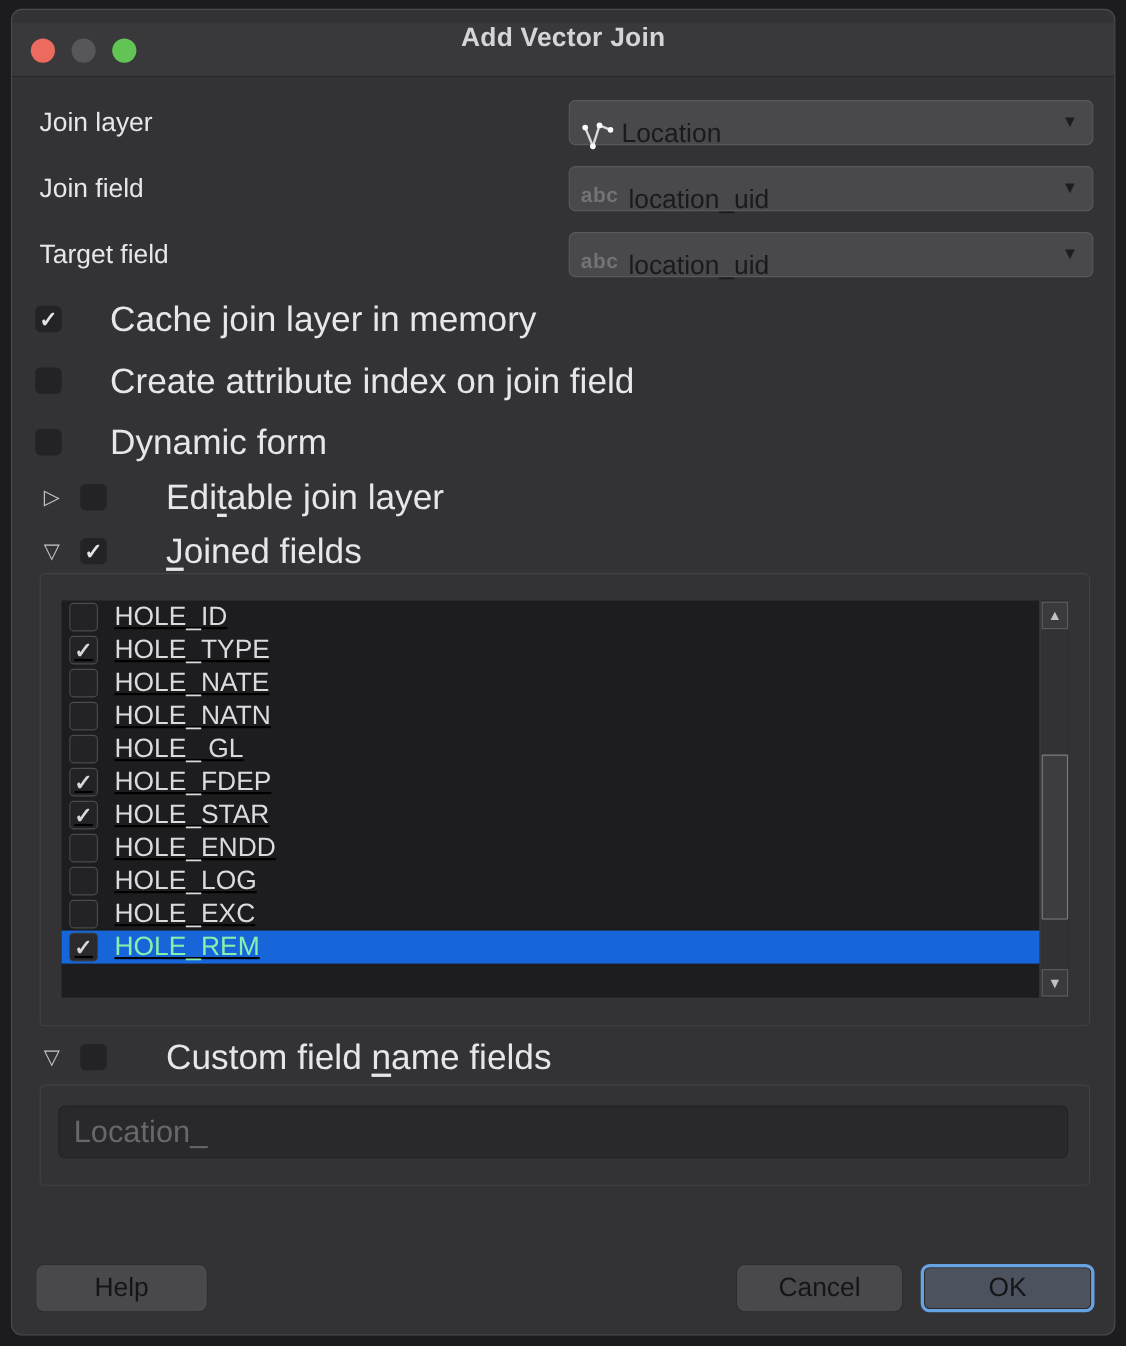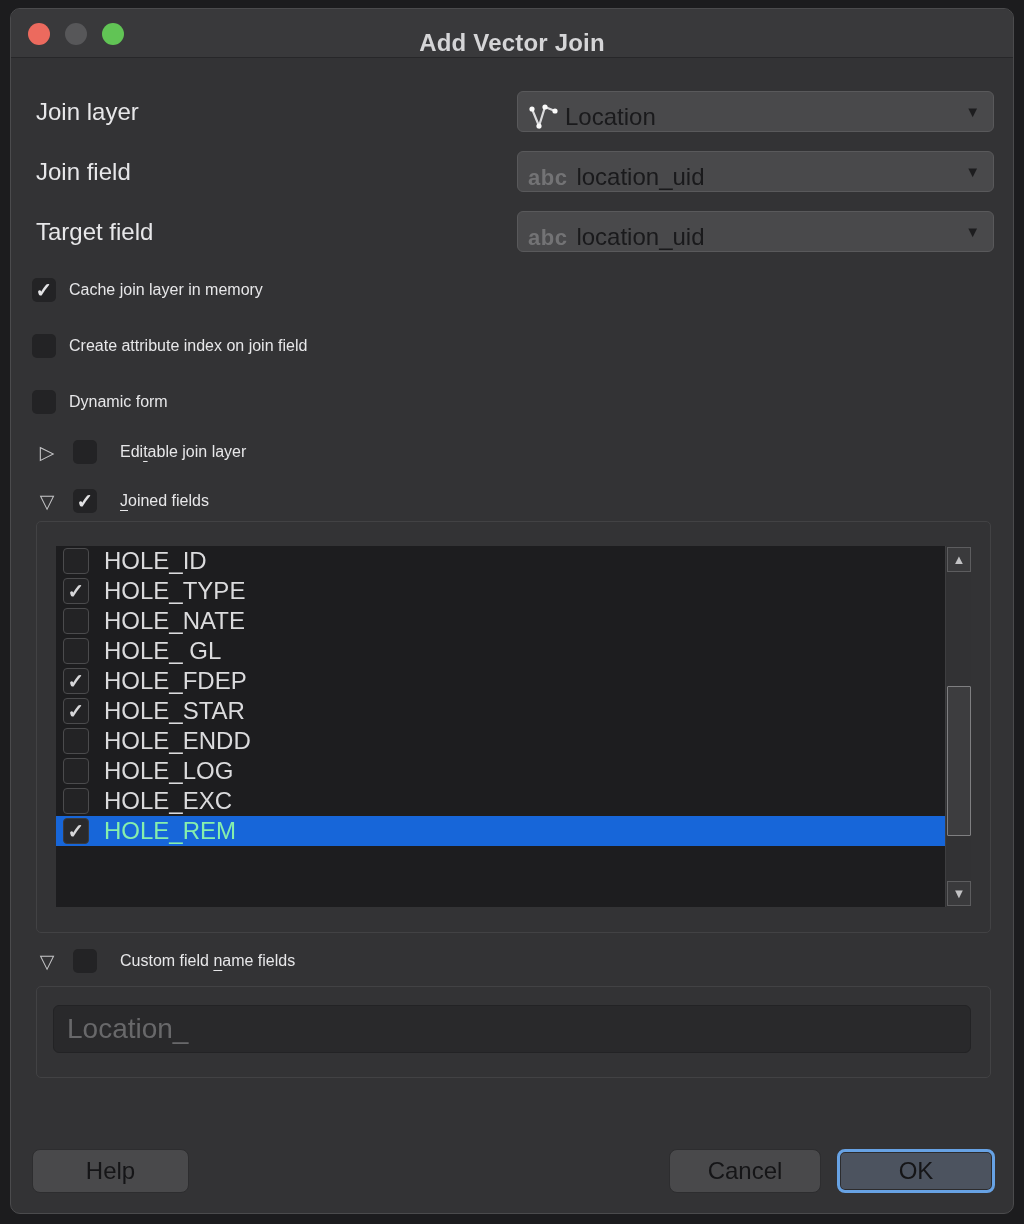--- a/index.html
+++ b/index.html
@@ -11,87 +11,87 @@
     overflow:hidden;
   }
   .dialog {
     position:absolute; left:10px; top:8px; width:1004px; height:1206px;
     background:#333335;
     border:1px solid #4b4b4d;
     border-radius:10px;
     overflow:hidden;
   }
   .titlebar {
-    position:absolute; left:0; top:0; right:0; height:49px;
+    position:absolute; left:0; top:12px; right:0; height:49px;
     background:#39393b;
     border-bottom:1px solid #272729;
-    display:flex; align-items:flex-end; justify-content:center;
+    display:flex; align-items:flex-start; justify-content:center;
   }
   .title { font-size:24px; font-weight:bold; color:#d5d5d7; letter-spacing:.2px; }
   .lights { position:absolute; left:17px; top:14px; display:flex; gap:15px; }
   .light { width:22px; height:22px; border-radius:50%; }
   .light.close { background:#ec6a5e; }
   .light.min   { background:#575759; }
   .light.zoom  { background:#61c455; }
 
   .field-label {
     position:absolute; left:25px; height:41px; line-height:41px;
     font-size:24px; color:#e7e7e9;
   }
   .combo {
     position:absolute; left:506px; width:477px; height:41px;
     background:#49494b;
     border:1px solid #59595b;
     border-radius:6px;
-    display:flex; align-items:flex-end;
-    padding:2px 44px 0 10px;
+    display:flex; align-items:flex-start;
+    padding:16px 44px 0 10px;
     cursor:default;
   }
   .combo-value { font-size:24px; color:#1a1a1c; white-space:nowrap; }
   .combo-arrow {
     position:absolute; right:13px; top:50%; transform:translateY(-54%);
     font-size:15px; color:#1d1d1f;
   }
   .badge-abc {
-    font-size:22px; font-weight:bold; color:#737375;
+    font-size:19px; font-weight:bold; color:#737375;
     margin-right:9px; letter-spacing:.5px;
   }
   .vicon { margin-right:7px; flex:0 0 auto; }
 
   .opt-row, .tree-row {
     position:absolute; display:flex; align-items:center; height:28px;
   }
   .opt-row { left:21px; gap:13px; }
   .tree-row { left:26px; }
   .cb {
     width:24px; height:24px; flex:0 0 auto;
     background:#232325; border-radius:5px;
     display:flex; align-items:center; justify-content:center;
     color:#e3e3e5; font-size:20px; font-weight:bold;
   }
   .tri {
     width:20px; margin-right:16px; text-align:center;
     font-size:19px; color:#c5c5c7;
   }
   .tree-row .cb { margin-right:23px; }
-  .opt-label, .tree-label { font-size:16px; color:#e7e7e9; white-space:nowrap; }
+  .opt-label, .tree-label { font-size:32px; color:#e7e7e9; white-space:nowrap;margin-left:31px; }
   .mn { text-decoration:underline; text-underline-offset:4px; }
 
   .group-box {
     position:absolute; left:25px; width:955px;
     border:1px solid #424244; border-radius:5px;
   }
   #fields-group { top:512px; height:412px; }
   #prefix-group { top:977px; height:92px; }
 
   .list {
     position:absolute; left:45px; top:537px; width:915px; height:361px;
     background:#1d1d1f;
   }
-  .list-rows { position:absolute; left:0; top:0; right:21px; }
+  .list-rows { position:absolute; left:0; top:0; right:21px;text-decoration:underline; }
   .list-row { height:30px; display:flex; align-items:center; }
   .list-row.selected { background:#1766d9; }
   .row-cb {
     width:26px; height:26px; margin-left:7px; flex:0 0 auto;
     background:#232325; border:1px solid #4b4b4d; border-radius:4px;
     display:flex; align-items:center; justify-content:center;
     color:#d7d7d9; font-size:20px; font-weight:bold;
   }
   .list-row.selected .row-cb { background:#2a2a2c; border-color:#3a3a3c; }
   .row-label { margin-left:15px; font-size:24px; color:#dbdbdd; white-space:nowrap; }
@@ -217,20 +217,24 @@
   <div class="list-row">
     <span class="row-cb">✓</span>
     <span class="row-label">HOLE_TYPE</span>
   </div>
 
   <div class="list-row">
     <span class="row-cb"></span>
     <span class="row-label">HOLE_NATE</span>
   </div>
 
+  <div class="list-row">
+    <span class="row-cb"></span>
+    <span class="row-label">HOLE_NATN</span>
+  </div>
 
   <div class="list-row">
     <span class="row-cb"></span>
     <span class="row-label">HOLE_ GL</span>
   </div>
 
   <div class="list-row">
     <span class="row-cb">✓</span>
     <span class="row-label">HOLE_FDEP</span>
   </div>

